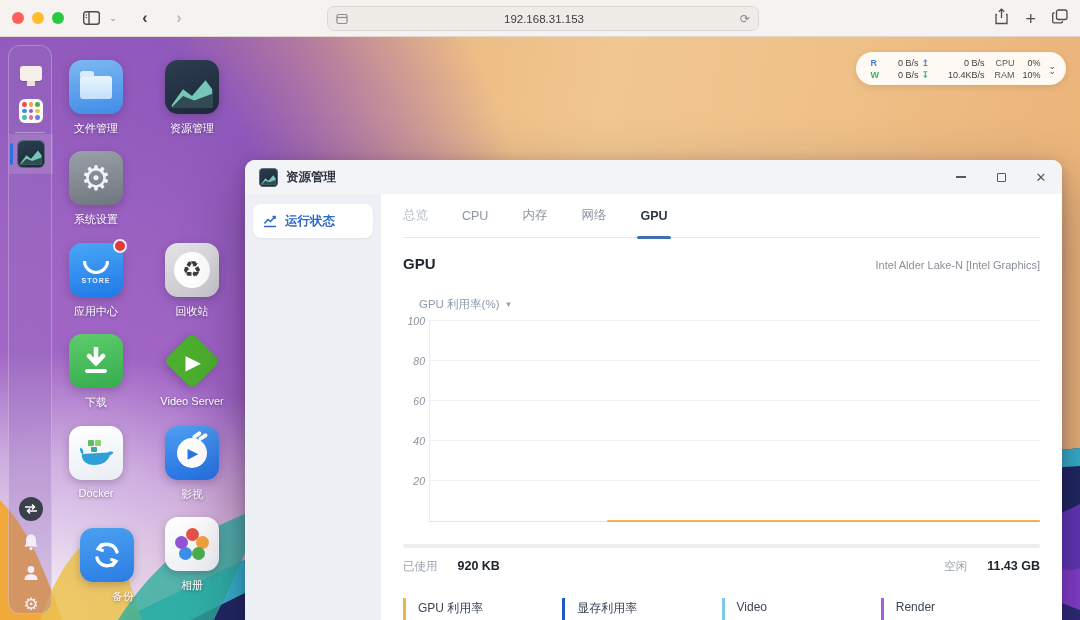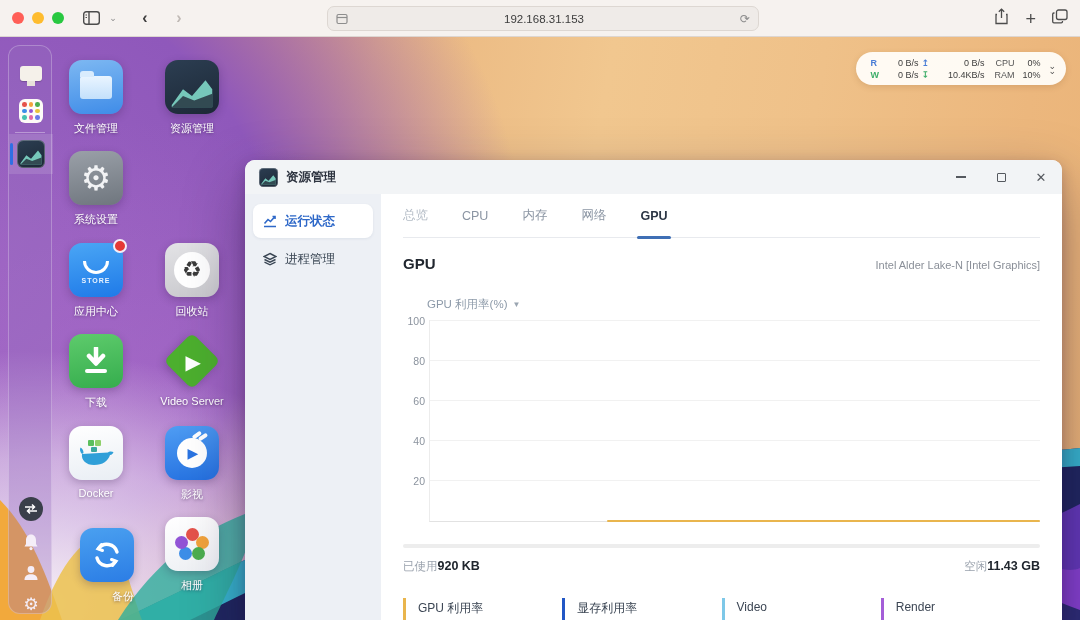--- a/index.html
+++ b/index.html
@@ -106,33 +106,33 @@
   .main { flex:1; display:flex; flex-direction:column; padding:0 22px; min-width:0; overflow:hidden; }
   .tabbar { height:44px; display:flex; align-items:center; gap:34px; border-bottom:1px solid #e8eaee; flex:0 0 auto; }
   .tab { position:relative; height:44px; display:flex; align-items:center; font-size:12.5px; color:#8b95a3; cursor:pointer; }
   .tab.dim { color:#b4bcc6; }
   .tab.active { color:#2c3645; font-weight:bold; }
   .tab .underline { position:absolute; bottom:-1px; left:50%; transform:translateX(-50%); width:34px; height:3px; border-radius:2px; background:#3f6fb5; }
 
   .panel-head { margin-top:17px; display:flex; align-items:baseline; justify-content:space-between; }
   .panel-title { font-size:15px; font-weight:bold; color:#20262e; }
   .device { font-size:11px; color:#8a8f98; }
-  .metric-dd { margin-top:25px; margin-left:24px; font-size:11.5px; color:#8d9aa9; display:inline-flex; align-items:center; gap:5px; cursor:pointer; align-self:flex-start; }
+  .metric-dd { margin-top:25px; margin-left:16px; font-size:11.5px; color:#8d9aa9; display:inline-flex; align-items:center; gap:5px; cursor:pointer; align-self:flex-start; }
   .metric-dd .caret { font-size:8px; color:#9aa5b1; }
 
   .chart { margin-top:8px; display:flex; height:202px; flex:0 0 auto; }
-  .ylabels { width:26px; position:relative; flex:0 0 auto; }
+  .ylabels { width:26px; position:relative; flex:0 0 auto;font-style:italic; }
   .ylabels span { position:absolute; right:4px; font-size:10.5px; color:#8b939e; transform:translateY(-50%); }
   .plot { flex:1; position:relative; border-left:1px solid #ececec; border-bottom:1px solid #e2e2e2; }
   .gline { position:absolute; left:0; right:0; height:1px; background:#f1f1f1; }
   .series-line { position:absolute; bottom:-1px; height:2px; border-radius:1px; }
 
   .scrollbar-track { margin-top:22px; height:4px; border-radius:2px; background:#ededed; flex:0 0 auto; }
   .usage-row { margin-top:11px; display:flex; justify-content:space-between; align-items:center; flex:0 0 auto; }
-  .u-group { display:flex; align-items:baseline; gap:0; }
+  .u-group { display:flex; align-items:baseline; gap:20px; }
   .u-label { font-size:11.5px; color:#9aa2ad; }
   .u-value { font-size:12.5px; font-weight:bold; color:#20262e; }
 
   .cards { margin-top:24px; display:flex; flex:0 0 auto; }
   .card { flex:1; border-left:3px solid #ccc; padding:2px 0 2px 12px; display:flex; flex-direction:column; gap:4px; }
   .card-label { font-size:12px; color:#3c4654; }
   .card-value { font-size:17px; font-weight:bold; }
 </style>
 </head>
 <body>
@@ -387,28 +387,20 @@
 
     <div class="winbody">
       <div class="sidewrap">
         <div class="side-item active">
           <svg width="14" height="14" viewBox="0 0 14 14" fill="none" stroke="#2e68c8" stroke-width="1.6">
               <path d="M1 12.5 H13"></path>
               <path d="M1.5 9.5 L5 5.5 L7.5 7.5 L12 2.5"></path>
               <path d="M9.5 2.5 H12 V5"></path>
             </svg>
           <span>运行状态</span>
-        </div>
-        <div class="side-item">
-          <svg width="14" height="14" viewBox="0 0 14 14" fill="none" stroke="#3a4654" stroke-width="1.4">
-              <path d="M7 1.5 L13 4.5 L7 7.5 L1 4.5 Z"></path>
-              <path d="M1.5 7.5 L7 10.2 L12.5 7.5"></path>
-              <path d="M1.5 10.2 L7 12.8 L12.5 10.2"></path>
-            </svg>
-          <span>进程管理</span>
         </div>
       </div>
 
       <div class="main">
         <div class="tabbar">
           <div class="tab dim">
               <span>总览</span>
             </div>
           <div class="tab">
               <span>CPU</span>

